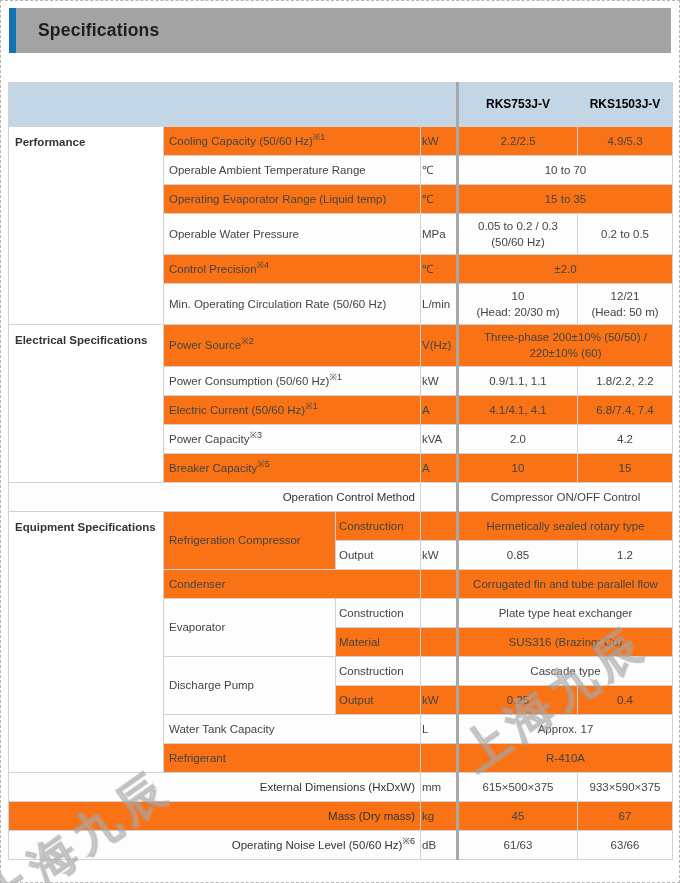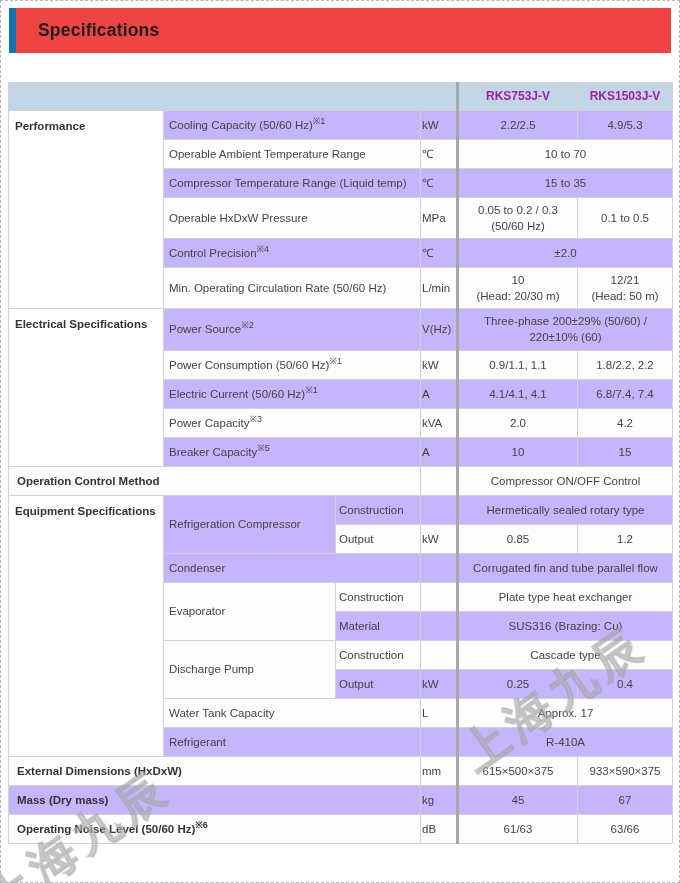--- a/index.html
+++ b/index.html
@@ -4,44 +4,44 @@
 <style>
   * { box-sizing: border-box; }
   html,body { margin:0; padding:0; }
   body {
     width:680px; height:883px; position:relative; overflow:hidden;
     background:#ffffff; font-family:"Liberation Sans", sans-serif; color:#444;
   }
   .frame { position:absolute; inset:0; border:1px dashed #b5b5b5; pointer-events:none; z-index:6; }
 
   .title-band {
-    margin:8px 9px 0 9px; height:45px; background:#ef4444;
+    margin:8px 9px 0 9px; height:45px; background:#a3a3a3;
     border-left:7px solid #1173b4; display:flex; align-items:center;
     padding-left:22px;
   }
   .title-band .title-text { font-size:17.5px; font-weight:bold; color:#1e1e1e; letter-spacing:0.2px; }
 
   table.spec {
     border-collapse:collapse; table-layout:fixed; width:664px;
     margin:29px 0 0 8px; font-size:11.5px; color:#444;
   }
   .spec th, .spec td { border:1px solid #d2d2d2; padding:4px 6px; line-height:1.4; overflow:hidden; }
   .spec thead th {
-    background:#c2d6e5; height:28px; font-size:12px; font-weight:bold;
-    color:#a21caf; text-align:center; padding:4px 2px;
+    background:#c2d6e5; height:44px; font-size:12px; font-weight:bold;
+    color:#000000; text-align:center; padding:4px 2px;
   }
   .spec td { height:29px; background:#fdfdfd; }
-  tr.shade td { background:#c4b5fd; }
+  tr.shade td { background:#f97316; }
   td.cat { font-weight:bold; color:#333; vertical-align:top; text-align:left; padding-top:7px; }
   td.cat, tr.shade td.cat { background:#ffffff; }
   td.label { text-align:left; padding:4px 5px; }
   td.sub { padding:4px 3px;margin-top:28px; }
   td.unit { padding:4px 1px; }
   td.val { text-align:center; white-space:pre-line; padding:4px 3px; }
-  td.full { font-weight:bold; color:#333; text-align:left; padding:4px 5px 4px 8px; }
+  td.full { font-weight:normal; color:#333; text-align:right; padding:4px 5px 4px 8px; }
   .thick { border-left:3px solid #a8a8a8 !important; }
   sup { font-size:9px; line-height:0; }
 
   .wm {
     position:absolute; z-index:5; pointer-events:none; white-space:nowrap;
     font-family:"DejaVu Sans", sans-serif; font-weight:bold;
     font-size:46px; letter-spacing:7px;
     color:rgba(175,175,175,0.30);
     -webkit-text-stroke:1.3px rgba(150,150,150,0.38);
     text-shadow:1px 1px 2px rgba(200,200,200,0.35);
@@ -82,49 +82,49 @@
       <td class="unit">kW</td>
       <td class="val thick">2.2/2.5</td>
       <td class="val">4.9/5.3</td>
     </tr>
     <tr>
       <td class="label" colspan="2">Operable Ambient Temperature Range</td>
       <td class="unit">℃</td>
       <td class="val thick" colspan="2">10 to 70</td>
     </tr>
     <tr class="shade">
-      <td class="label" colspan="2">Compressor Temperature Range (Liquid temp)</td>
+      <td class="label" colspan="2">Operating Evaporator Range (Liquid temp)</td>
       <td class="unit">℃</td>
       <td class="val thick" colspan="2">15 to 35</td>
     </tr>
     <tr>
-      <td class="label" colspan="2">Operable HxDxW Pressure</td>
+      <td class="label" colspan="2">Operable Water Pressure</td>
       <td class="unit">MPa</td>
       <td class="val thick">0.05 to 0.2 / 0.3
 (50/60 Hz)</td>
-      <td class="val">0.1 to 0.5</td>
+      <td class="val">0.2 to 0.5</td>
     </tr>
     <tr class="shade">
       <td class="label" colspan="2"><span>Control Precision</span><sup>※4</sup></td>
       <td class="unit">℃</td>
       <td class="val thick" colspan="2">±2.0</td>
     </tr>
     <tr>
       <td class="label" colspan="2">Min. Operating Circulation Rate (50/60 Hz)</td>
       <td class="unit">L/min</td>
       <td class="val thick">10
 (Head: 20/30 m)</td>
       <td class="val">12/21
 (Head: 50 m)</td>
     </tr>
     <tr class="shade">
       <td class="cat" rowspan="5">Electrical Specifications</td>
       <td class="label" colspan="2"><span>Power Source</span><sup>※2</sup></td>
       <td class="unit">V(Hz)</td>
-      <td class="val thick" colspan="2">Three-phase 200±29% (50/60) /
+      <td class="val thick" colspan="2">Three-phase 200±10% (50/50) /
 220±10% (60)</td>
     </tr>
     <tr>
       <td class="label" colspan="2"><span>Power Consumption (50/60 Hz)</span><sup>※1</sup></td>
       <td class="unit">kW</td>
       <td class="val thick">0.9/1.1, 1.1</td>
       <td class="val">1.8/2.2, 2.2</td>
     </tr>
     <tr class="shade">
       <td class="label" colspan="2"><span>Electric Current (50/60 Hz)</span><sup>※1</sup></td>

